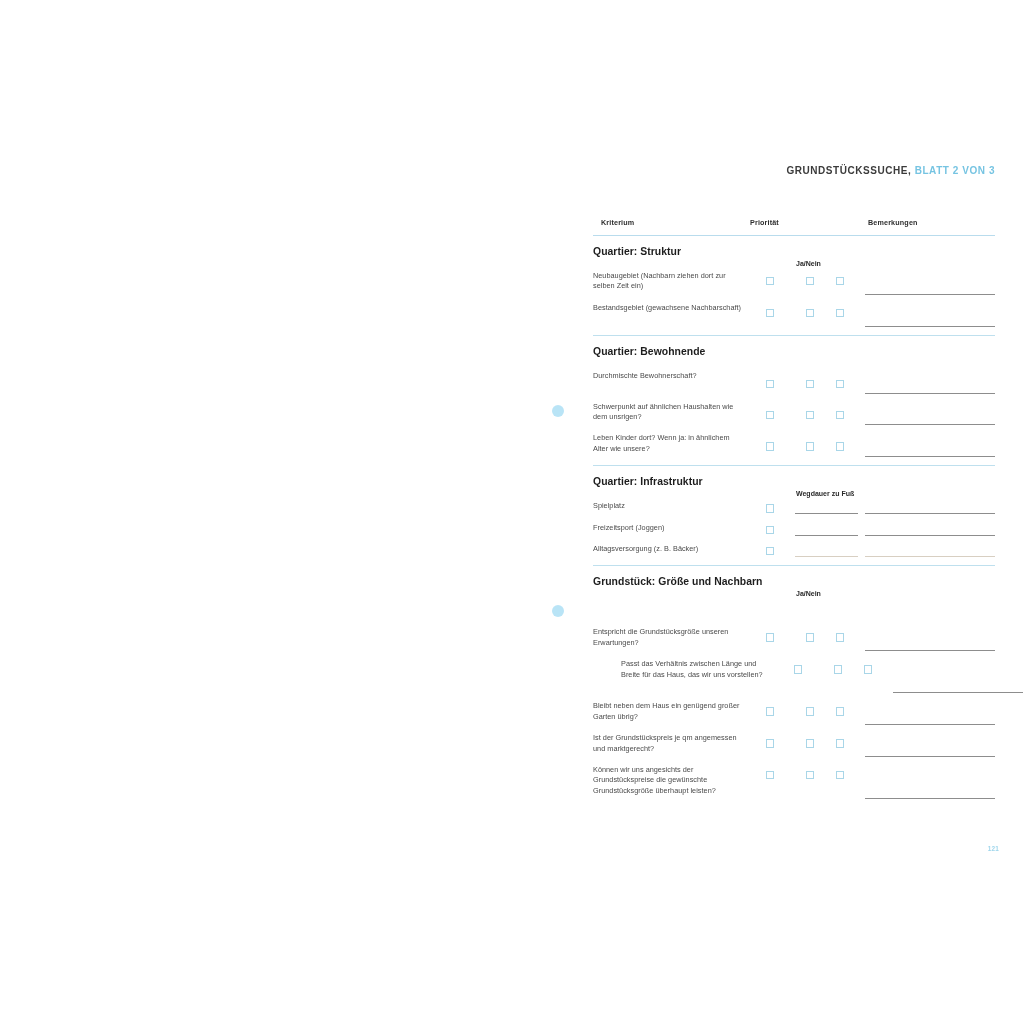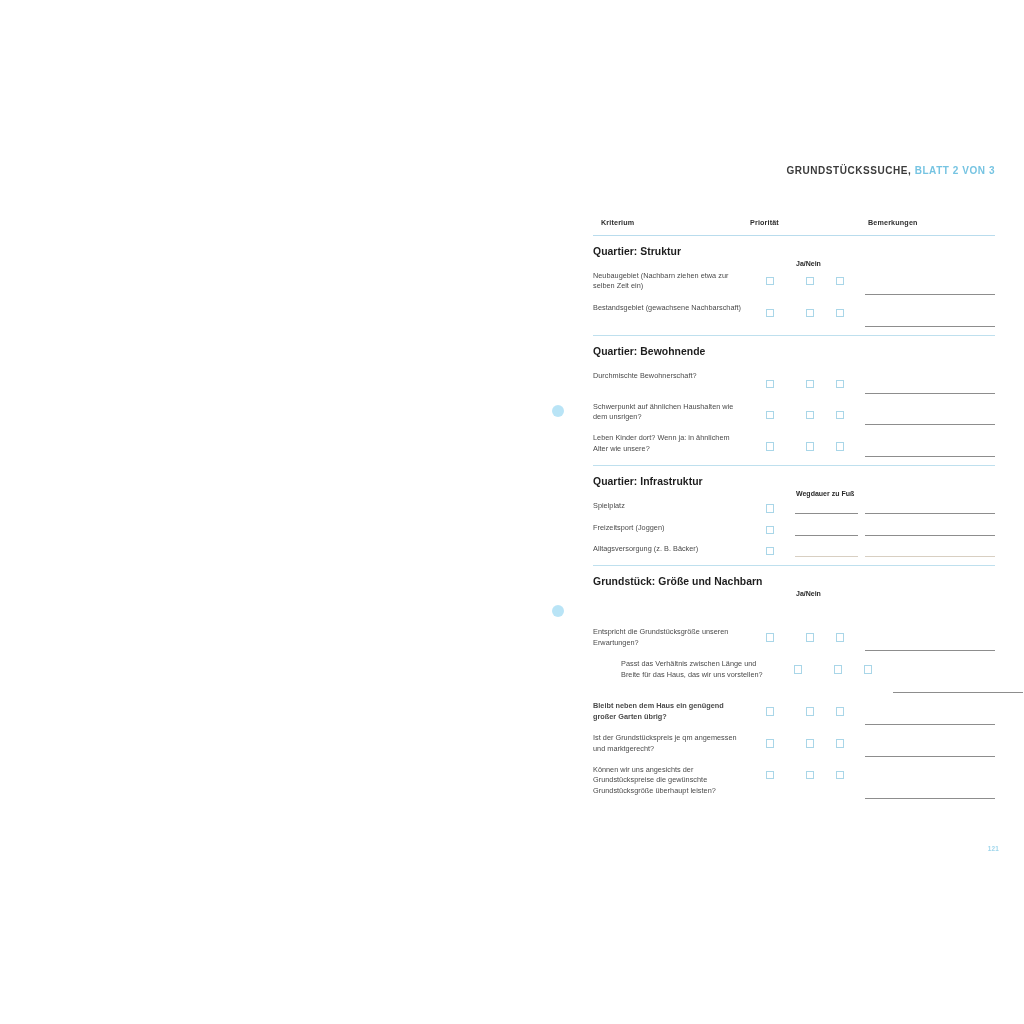--- a/index.html
+++ b/index.html
@@ -171,21 +171,21 @@
   </div>
 
   <div id="sections-root">
       <div class="section">
         <div class="section-title">Quartier: Struktur</div>
         <div class="sub-head">
           <span class="sub-janein">Ja/Nein</span>
         </div>
         <div class="rows">
           <div class="row" style="height: 28.8px;">
-            <div class="row-label">Neubaugebiet (Nachbarn ziehen etwa zur selben Zeit ein)</div>
+            <div class="row-label">Neubaugebiet (Nachbarn ziehen dort zur selben Zeit ein)</div>
             <div class="cb cb-prio" style="top: 6px;"></div>
             <div class="cb cb-ja" style="top: 6px;"></div>
             <div class="cb cb-nein" style="top: 6px;"></div>
             <div class="line line-bemerkung" style="top: 22.8px;"></div>
           </div>
           <div class="row" style="height: 28.8px;">
             <div class="row-label">Bestandsgebiet (gewachsene Nachbarschaft)</div>
             <div class="cb cb-prio" style="top: 6px;"></div>
             <div class="cb cb-ja" style="top: 6px;"></div>
             <div class="cb cb-nein" style="top: 6px;"></div>
@@ -262,21 +262,21 @@
             <div class="cb cb-nein" style="top: 6px;"></div>
             <div class="line line-bemerkung" style="top: 22.8px;"></div>
           </div>
           <div class="row" style="height: 39.2px; margin-left: 28px;">
             <div class="row-label">Passt das Verhältnis zwischen Länge und Breite für das Haus, das wir uns vorstellen?</div>
             <div class="cb cb-prio" style="top: 6px;"></div>
             <div class="cb cb-ja" style="top: 6px;"></div>
             <div class="cb cb-nein" style="top: 6px;"></div>
             <div class="line line-bemerkung" style="top: 33.2px;"></div>
           </div>
-          <div class="row" style="height: 28.8px; font-weight: bold;">
+          <div class="row" style="height: 28.8px;">
             <div class="row-label">Bleibt neben dem Haus ein genügend großer Garten übrig?</div>
             <div class="cb cb-prio" style="top: 6px;"></div>
             <div class="cb cb-ja" style="top: 6px;"></div>
             <div class="cb cb-nein" style="top: 6px;"></div>
             <div class="line line-bemerkung" style="top: 22.8px;"></div>
           </div>
           <div class="row" style="height: 28.8px;">
             <div class="row-label">Ist der Grundstückspreis je qm angemessen und marktgerecht?</div>
             <div class="cb cb-prio" style="top: 6px;"></div>
             <div class="cb cb-ja" style="top: 6px;"></div>

